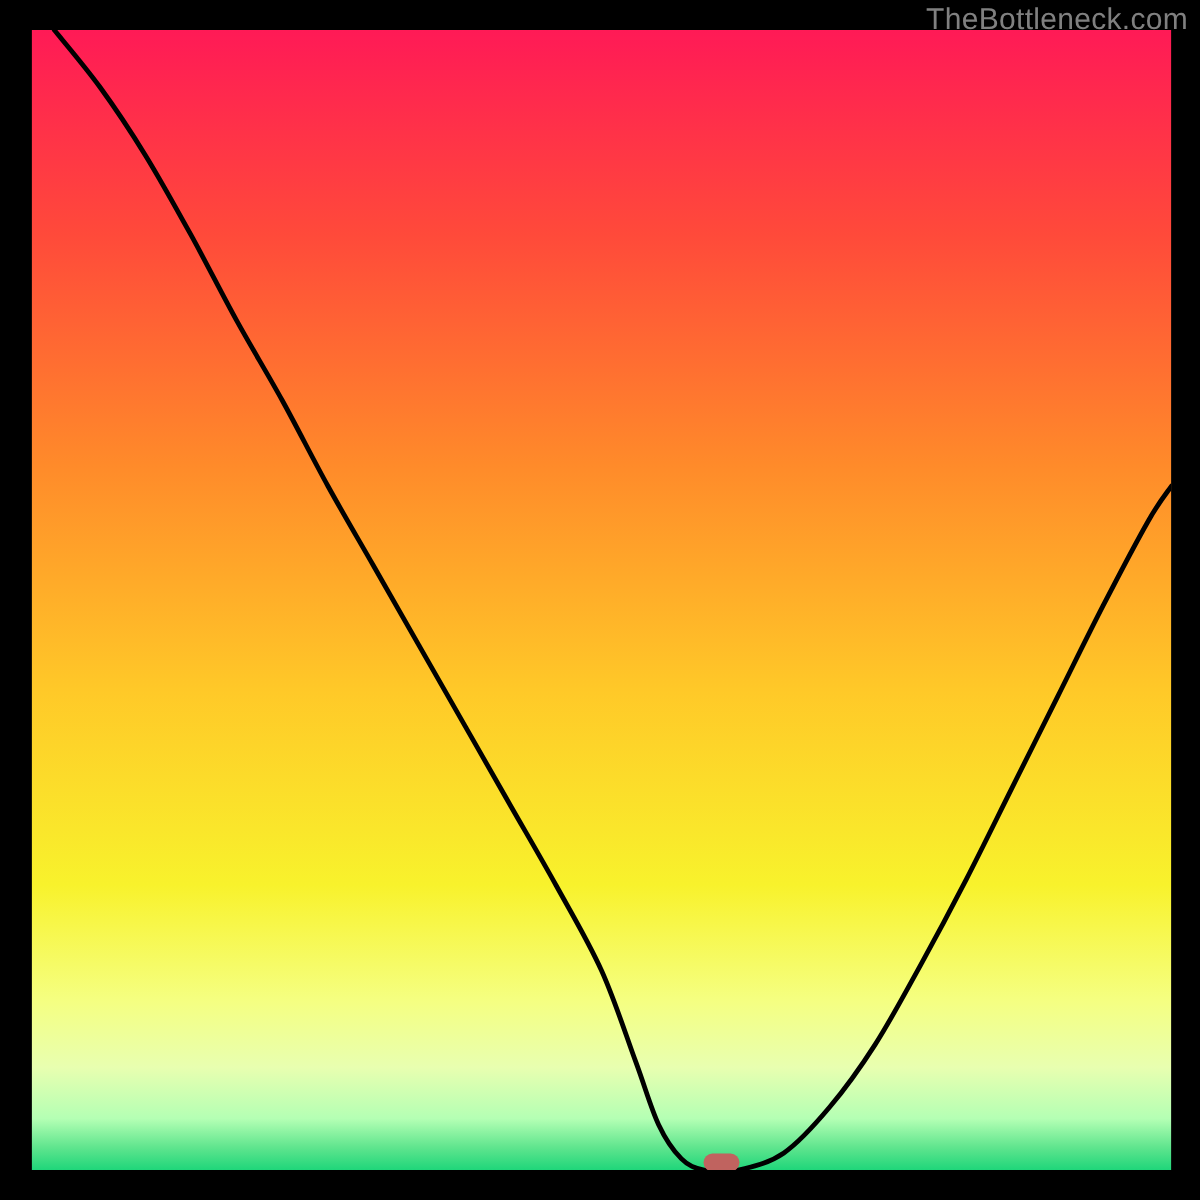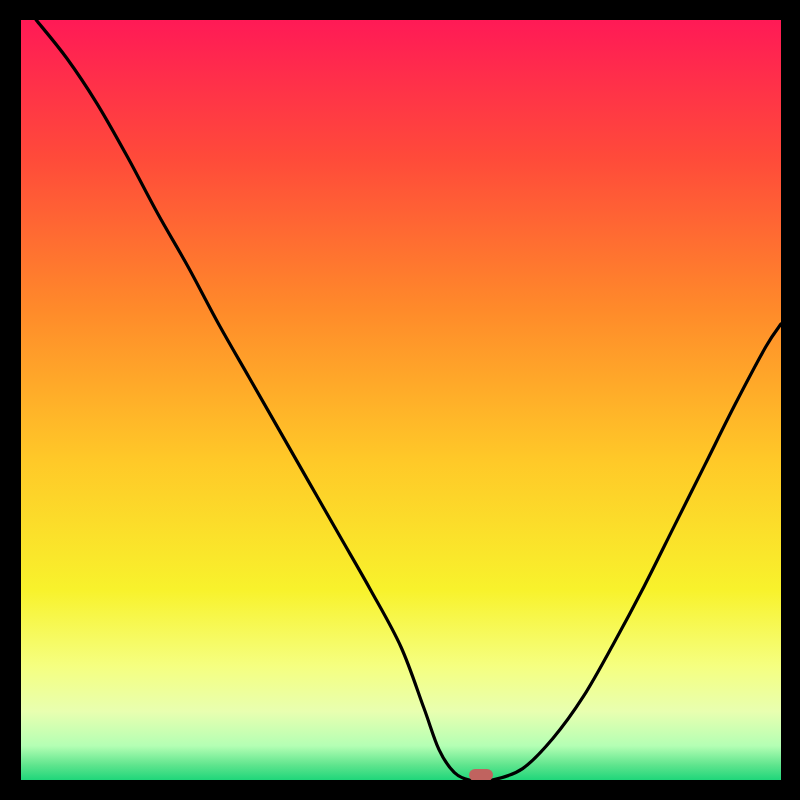--- a/index.html
+++ b/index.html
@@ -56,20 +56,21 @@
     background: #c0635f;
     border-radius: 6px;
     transform: translate(-50%, -50%);
   }
 </style>
 </head>
 <body>
 
 <div class="canvas">
 
+  <div class="watermark">TheBottleneck.com</div>
 
   <div class="plot-area">
 
     <svg class="gradient" viewBox="0 0 760 760" preserveAspectRatio="none">
       <defs>
         <linearGradient id="bg-grad" x1="0" y1="0" x2="0" y2="1">
             <stop offset="0%" stop-color="#ff1a56"></stop>
             <stop offset="18%" stop-color="#ff4a3a"></stop>
             <stop offset="38%" stop-color="#ff8a2a"></stop>
             <stop offset="57.99999999999999%" stop-color="#ffc928"></stop>

